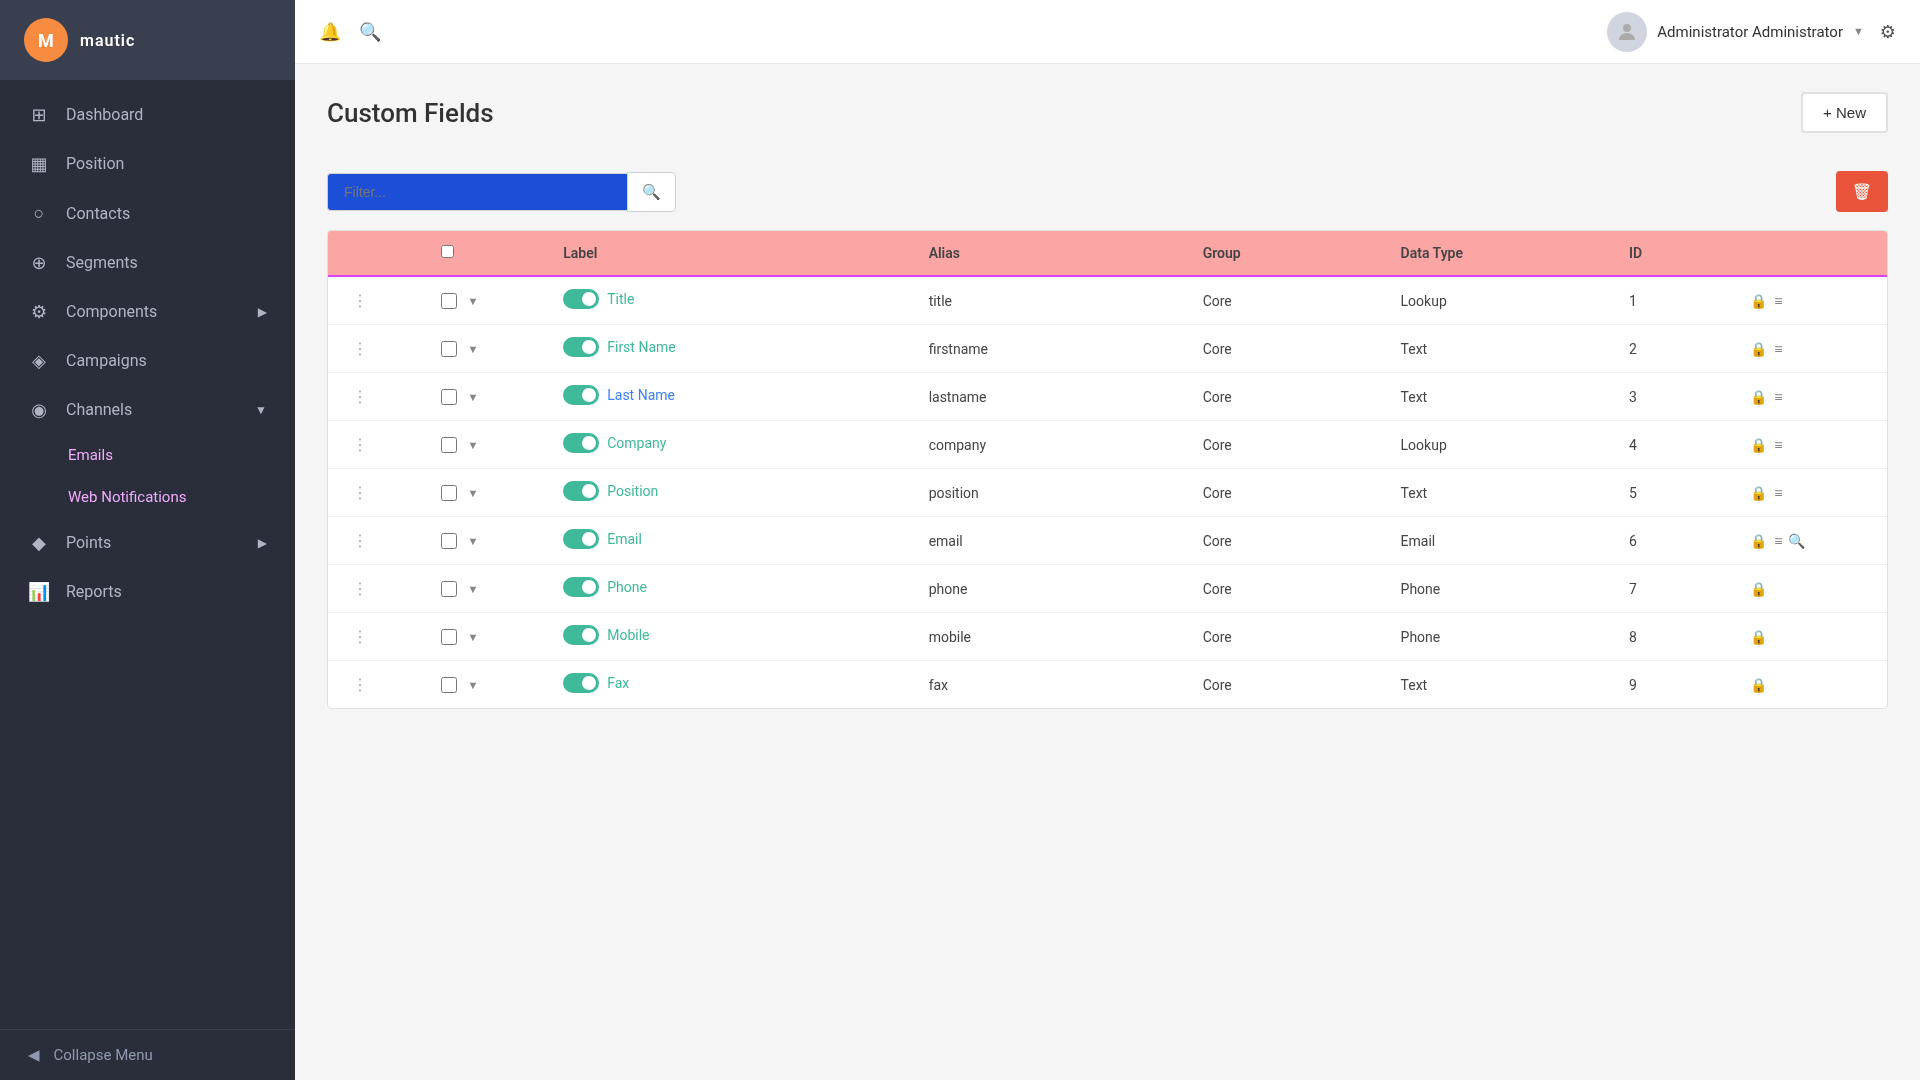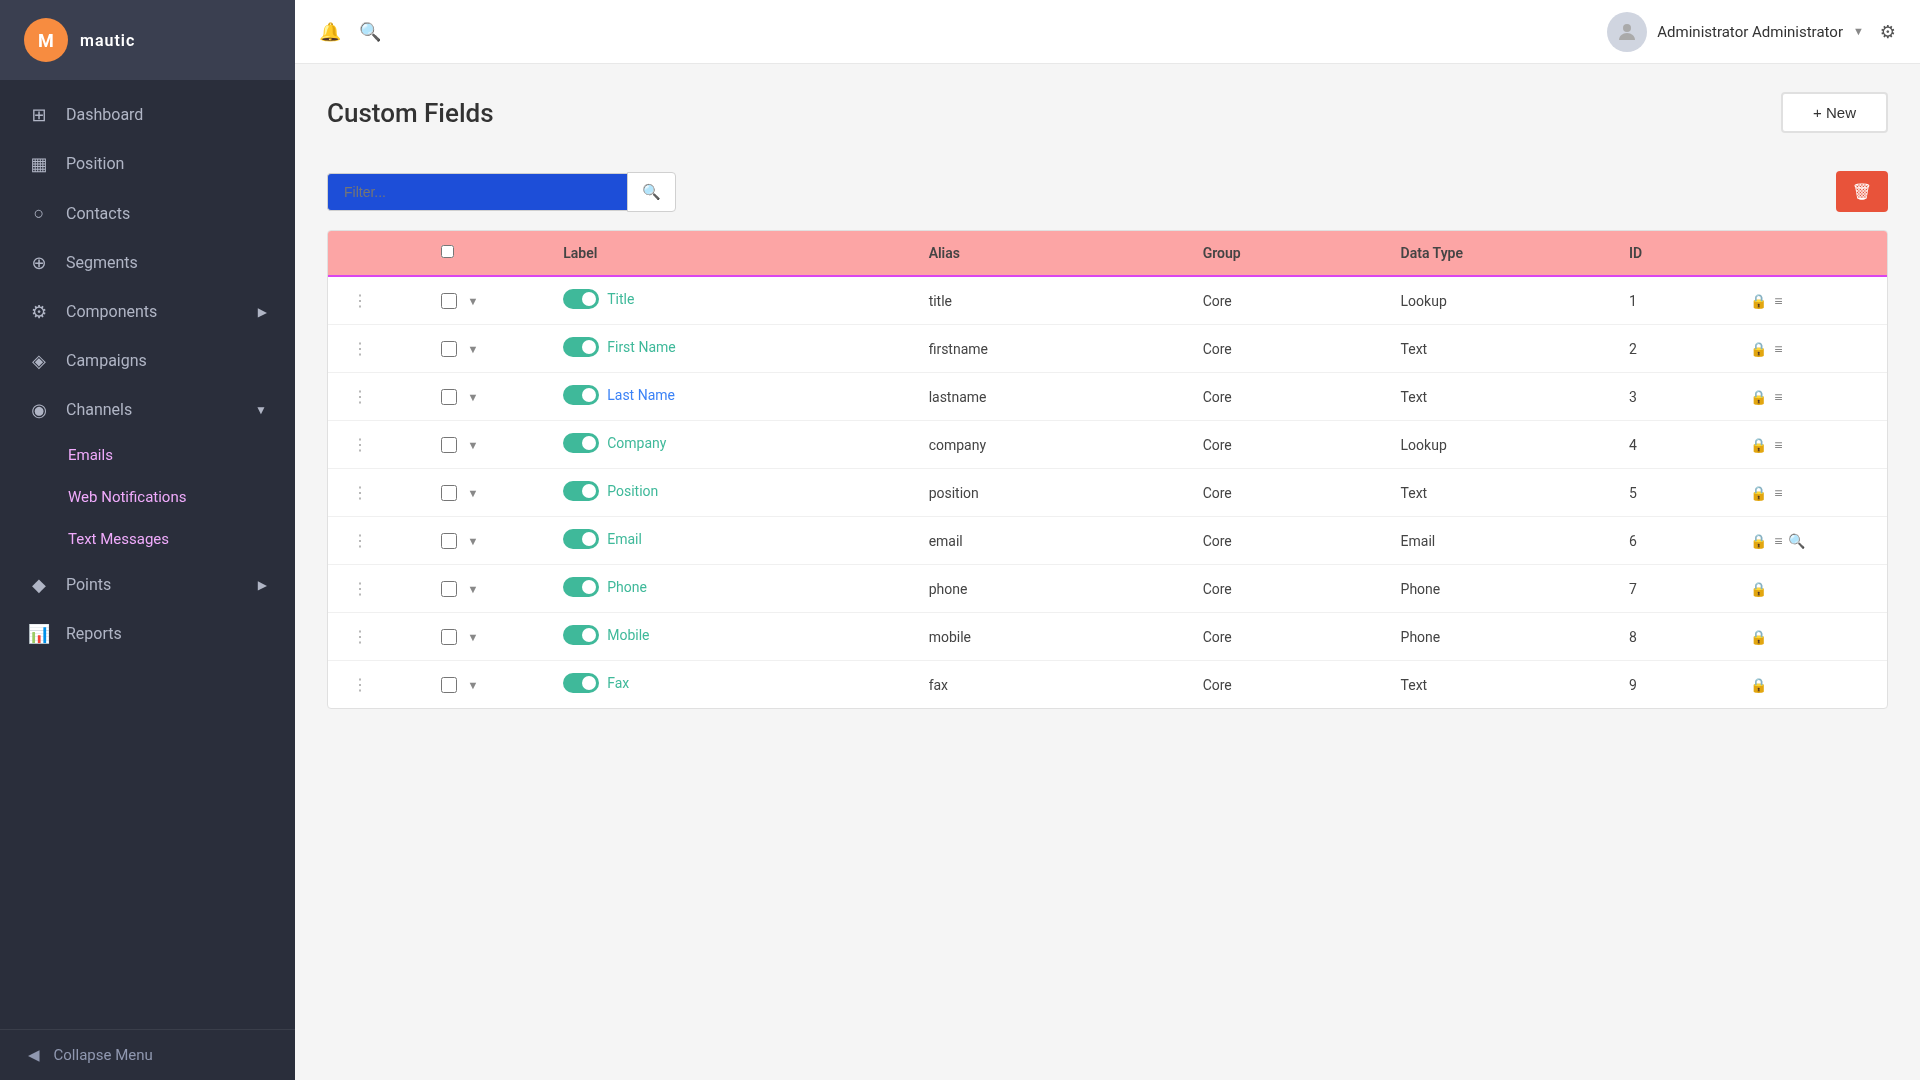--- a/index.html
+++ b/index.html
@@ -105,21 +105,21 @@
       align-items: center;
       justify-content: space-between;
       margin-bottom: 38px;
     }
     .page-title { font-size: 26px; color: #333; font-weight: 500; }
 
     .btn-new {
       background: white;
       border: 2px solid #e0e0e0;
       color: #333;
-      padding: 10px 30px;
+      padding: 10px 20px;
       font-size: 15px;
       cursor: pointer;
       border-radius: 4px;
       display: flex; align-items: center; gap: 6px;
     }
 
     .filter-bar {
       display: flex;
       align-items: center;
       gap: 0;
@@ -267,23 +267,20 @@
     <div class="nav-item">
       <span class="nav-icon">◉</span>
       <span>Channels</span>
       <span class="nav-arrow">▼</span>
     </div>
     <div class="nav-sub-item">
       <span>Emails</span>
     </div>
     <div class="nav-sub-item">
       <span>Web Notifications</span>
-    </div>
-    <div class="nav-sub-item">
-      <span>Text Messages</span>
     </div>
     <div class="nav-item">
       <span class="nav-icon">◆</span>
       <span>Points</span>
       <span class="nav-arrow">▶</span>
     </div>
     <div class="nav-item">
       <span class="nav-icon">📊</span>
       <span>Reports</span>
     </div>

